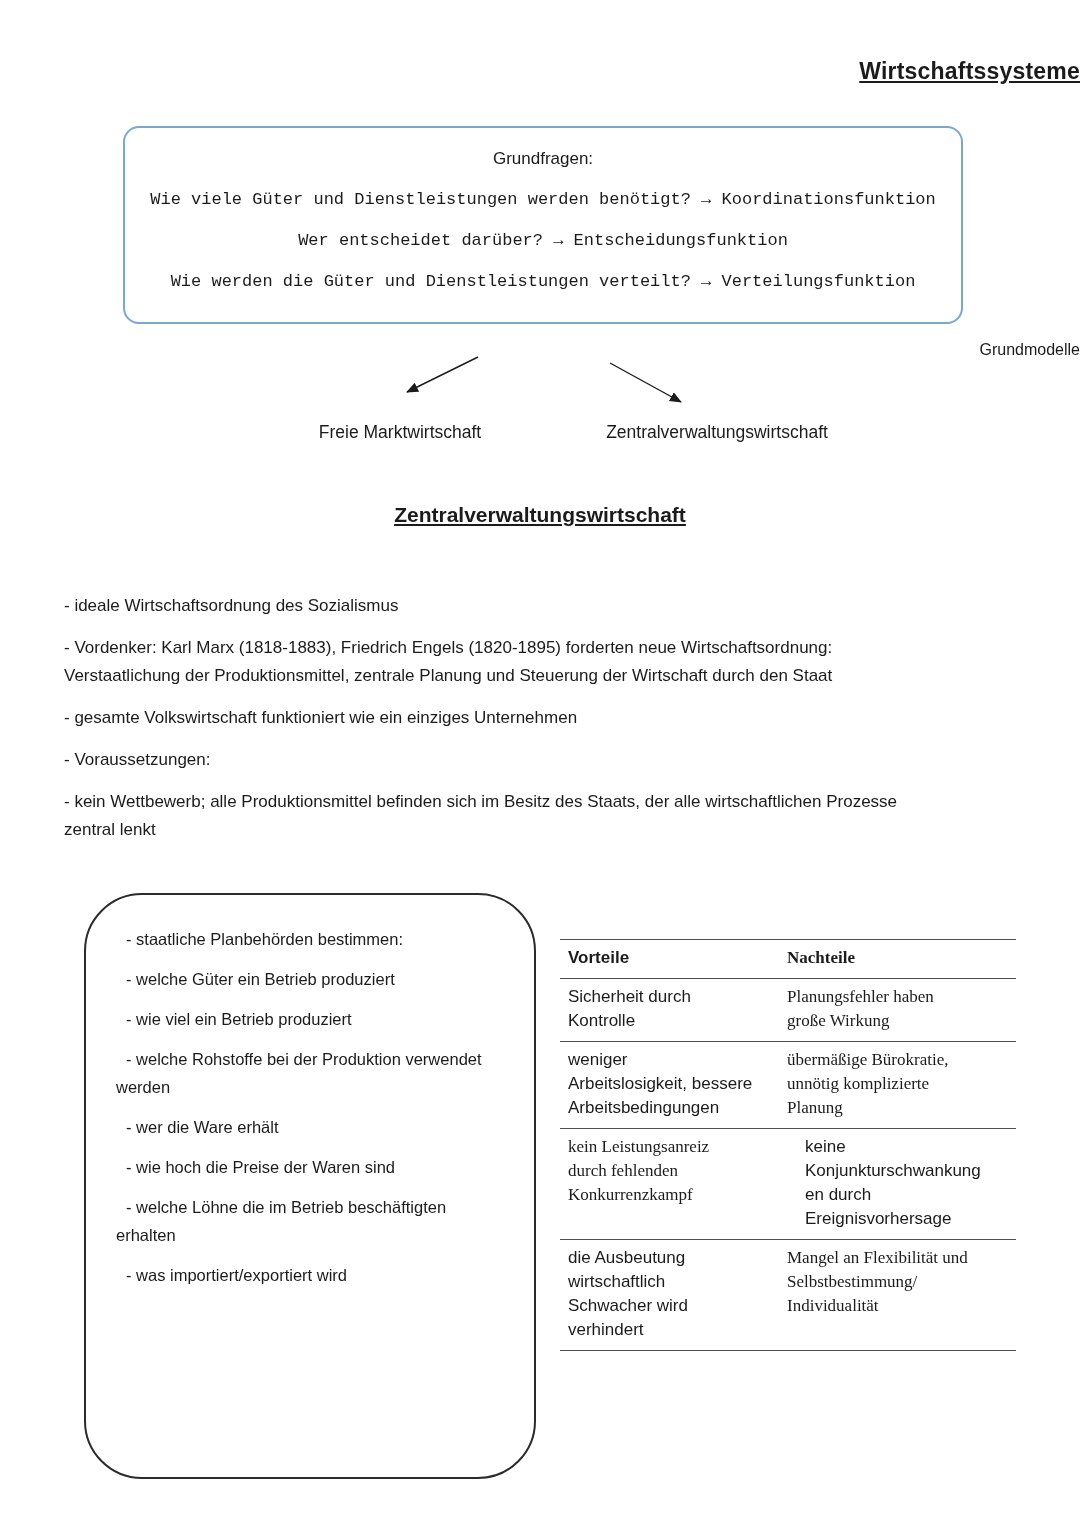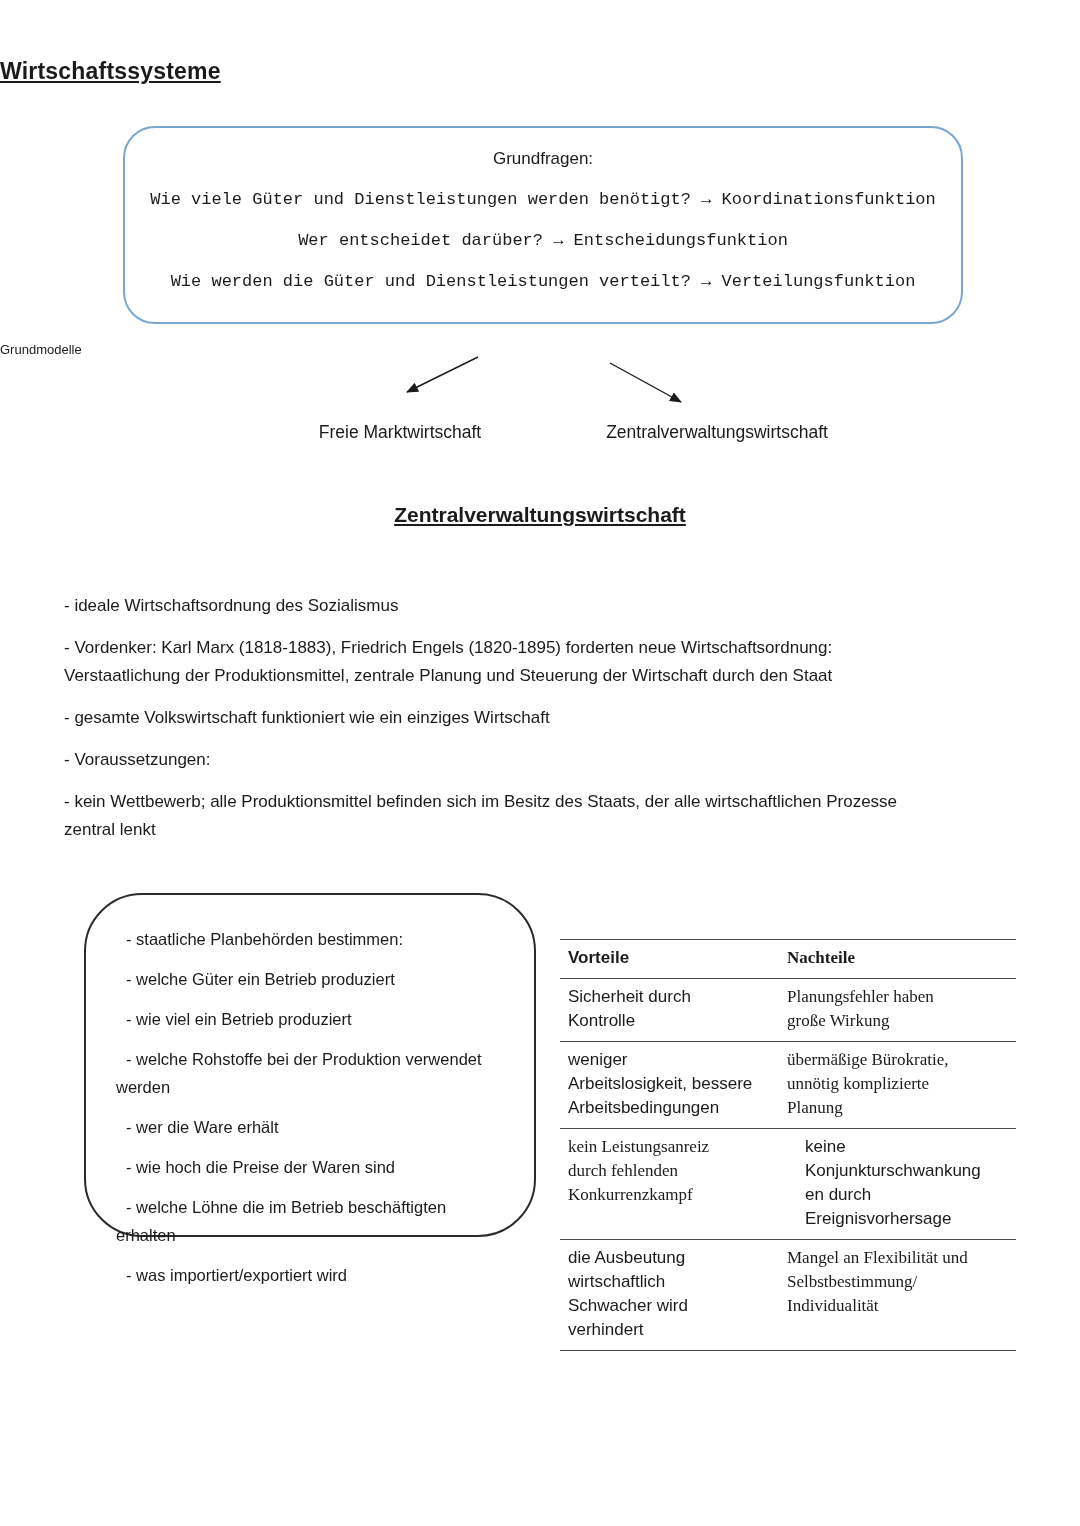--- a/index.html
+++ b/index.html
@@ -10,53 +10,53 @@
     background:#ffffff;
     font-family:"Liberation Sans","DejaVu Sans",sans-serif;
     color:#1b1b1b;
     overflow:hidden;
   }
   .title{
     position:absolute;
     left:0; top:58px;
     width:100%;
     margin:0;
-    text-align:left;
+    text-align:right;
     font-size:23px;
     font-weight:600;
     text-decoration:underline;
     letter-spacing:0.2px;
   }
   .bluebox{
     position:absolute;
     left:123px; top:126px;
     width:840px; height:198px;
     border:2px solid #7ba7cf;
-    border-radius:32px;
+    border-radius:16px;
     box-sizing:border-box;
     padding-top:17px;
     text-align:center;
   }
   .bluebox-heading{
     font-size:17px;
     line-height:28px;
     margin-bottom:13px;
   }
   .q{
     font-size:17px;
     line-height:28px;
     margin-bottom:13px;
     font-family:Liberation Mono, monospace;
   }
   .grundmodelle-label{
     position:absolute;
     left:0; top:338px;
     width:1080px;
-    text-align:left;
-    font-size:13px;
+    text-align:right;
+    font-size:16px;
     line-height:24px;
   }
   .arrows{
     position:absolute;
     left:386px; top:353px;
   }
   .model-label{
     position:absolute;
     top:420px;
     width:300px;
@@ -83,21 +83,21 @@
   }
   .bullets p{
     margin:0 0 14px 0;
     font-size:17px;
     line-height:28px;
     white-space:pre-line;
   }
   .roundbox{
     position:absolute;
     left:84px; top:893px;
-    width:452px; height:344px;
+    width:452px; height:586px;
     box-sizing:border-box;
     border:2px solid #2b2b2b;
     border-radius:58px;
     padding:30px 20px 8px 30px;
   }
   .roundbox p{
     margin:0 0 12px 0;
     font-size:16.5px;
     line-height:28px;
     white-space:pre-line;
@@ -154,21 +154,21 @@
 
   <div class="model-label left">Freie Marktwirtschaft</div>
   <div class="model-label right">Zentralverwaltungswirtschaft</div>
 
   <h2 class="section-heading">Zentralverwaltungswirtschaft</h2>
 
   <div class="bullets">
     <p>- ideale Wirtschaftsordnung des Sozialismus</p>
     <p>- Vordenker: Karl Marx (1818-1883), Friedrich Engels (1820-1895) forderten neue Wirtschaftsordnung:
 Verstaatlichung der Produktionsmittel, zentrale Planung und Steuerung der Wirtschaft durch den Staat</p>
-    <p>- gesamte Volkswirtschaft funktioniert wie ein einziges Wirtschaft</p>
+    <p>- gesamte Volkswirtschaft funktioniert wie ein einziges Unternehmen</p>
     <p>- Voraussetzungen:</p>
     <p>- kein Wettbewerb; alle Produktionsmittel befinden sich im Besitz des Staats, der alle wirtschaftlichen Prozesse
 zentral lenkt</p>
   </div>
 
   <div class="roundbox">
     <p>- staatliche Planbehörden bestimmen:</p>
     <p>- welche Güter ein Betrieb produziert</p>
     <p>- wie viel ein Betrieb produziert</p>
     <p>- welche Rohstoffe bei der Produktion verwendet

